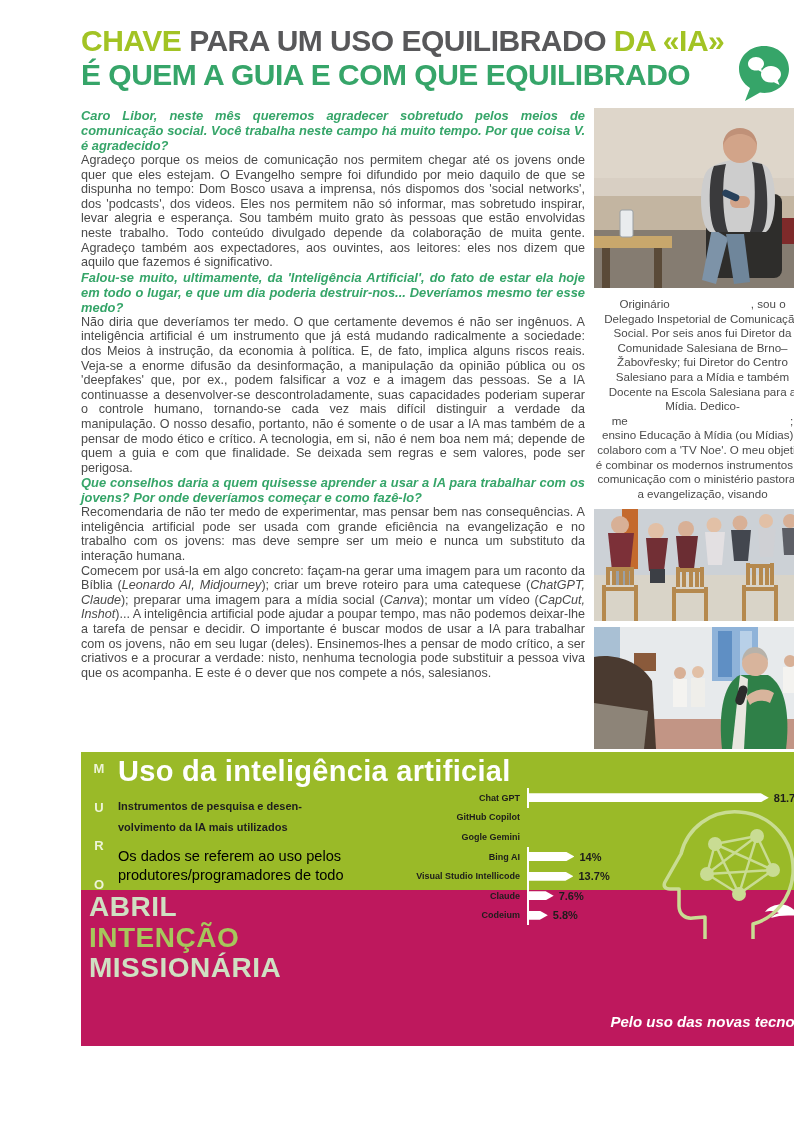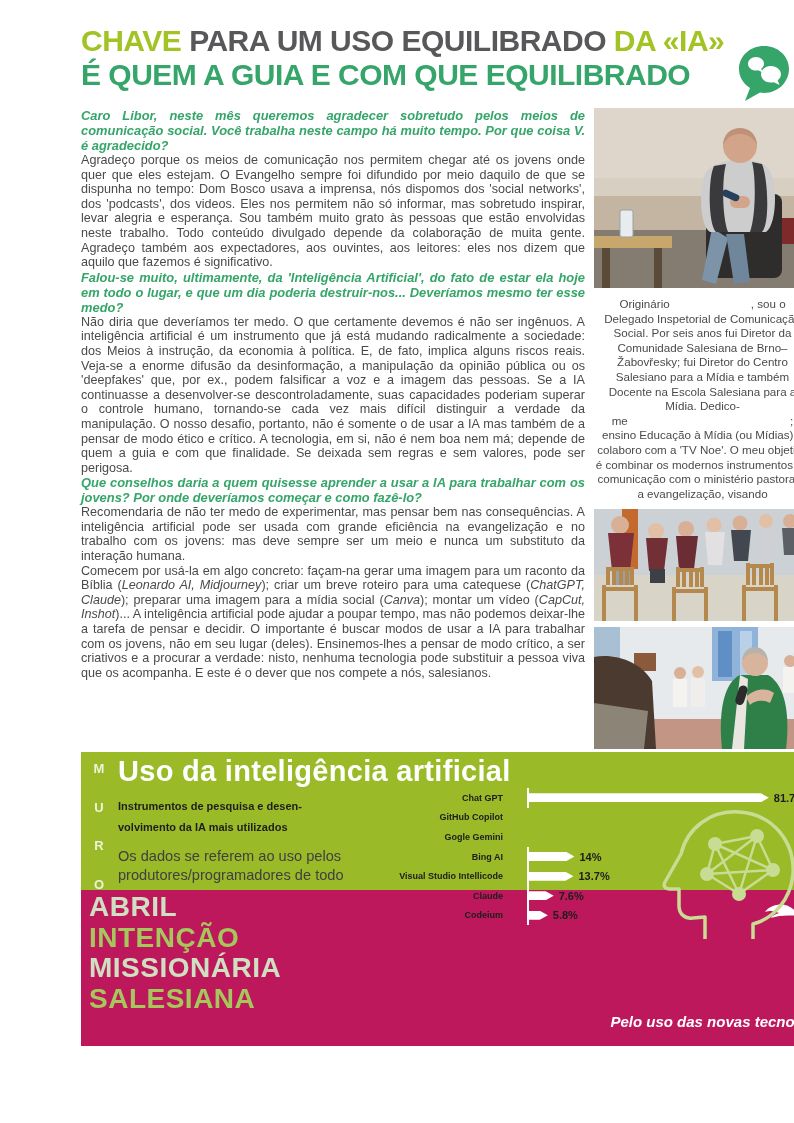--- a/index.html
+++ b/index.html
@@ -27,26 +27,26 @@
   .photo { width:217px; display:block; }
   .caption { font-size:11.6px; line-height:14.6px; text-align:center; color:#4a4a4a; padding:9px 1px 8px 1px; }
   .photo-gap { height:6px; }
 
   
   .forum-box { position:absolute; left:33px; top:752px; width:730px; height:187px; background:#9aba28; overflow:hidden; }
   .forum-vert { position:absolute; left:9px; top:10px; bottom:10px; display:flex; flex-direction:column-reverse; justify-content:space-between; align-items:center; width:18px; }
   .forum-vert span { color:#eef4d8; font-weight:bold; font-size:13px; line-height:13px; }
   .forum-title { position:absolute; left:37px; top:3px; color:#ffffff; font-weight:bold; font-size:29px; letter-spacing:0.3px; }
   .forum-sub { position:absolute; left:37px; top:44px; color:#1e1e1e; font-weight:bold; font-size:11px; line-height:21px; }
-  .forum-note { position:absolute; left:37px; top:95px; color:#404040; font-size:14.6px; line-height:18.6px; }
+  .forum-note { position:absolute; left:37px; top:95px; color:#000000; font-size:14.6px; line-height:18.6px; }
   .forum-src { position:absolute; left:37px; top:155px; color:#ffffff; font-size:14.6px; font-style:italic; }
 
   .chart { position:absolute; left:300px; top:36px; width:424px; z-index:2; }
   .chart-row { display:flex; align-items:center; height:19.6px; }
-  .chart-label { width:146px; text-align:right; padding-right:24px; font-size:9px; font-weight:bold; color:#1d1d1b; line-height:10px; }
+  .chart-label { width:146px; text-align:right; padding-right:7px; font-size:9px; font-weight:bold; color:#1d1d1b; line-height:10px; }
   .chart-bar-area { flex:1; display:flex; align-items:center; border-left:2px solid #ffffff; height:100%; }
   .chart-bar { height:9px; background:#ffffff; clip-path:polygon(0 0, calc(100% - 8px) 0, 100% 50%, calc(100% - 8px) 100%, 0 100%); }
   .chart-value { margin-left:5px; font-size:11px; font-weight:bold; color:#1d1d1b; white-space:nowrap; }
   .head-illustration { position:absolute; right:6px; bottom:-4px; z-index:1; }
 
   
   .band { position:absolute; left:33px; top:890px; width:770px; height:156px; background:#be185d; }
   .band-lines { position:absolute; left:8px; top:2px; }
   .band-line { font-weight:bold; font-size:28px; line-height:30.5px; letter-spacing:0.5px; }
   .band-pale { color:#cfe0c2; }
@@ -253,21 +253,20 @@
           <circle cx="72" cy="76" r="7"></circle>
       </g>
     </svg>
   </div>
 
   <div class="band">
     <div class="band-lines">
       <div class="band-line band-pale">ABRIL</div>
       <div class="band-line band-lime">INTENÇÃO</div>
       <div class="band-line band-pale">MISSIONÁRIA</div>
-      <div class="band-line band-lime">SALESIANA</div>
     </div>
     <svg class="hands-icon" width="74" height="30" viewBox="0 0 74 30">
       <path d="M34 18 C28 8 18 4 8 8 C4 9.5 1 12 0 14 C6 12 10 13 14 15 C10 16 7 18 6 20 C14 17 24 17 34 18 Z" fill="#ffffff"></path>
       <path d="M40 18 C46 8 56 4 66 8 C70 9.5 73 12 74 14 C68 12 64 13 60 15 C64 16 67 18 68 20 C60 17 50 17 40 18 Z" fill="#ffffff"></path>
     </svg>
     <div class="band-tagline">Pelo uso das novas tecnologias</div>
   </div>
 
 </div>
 

